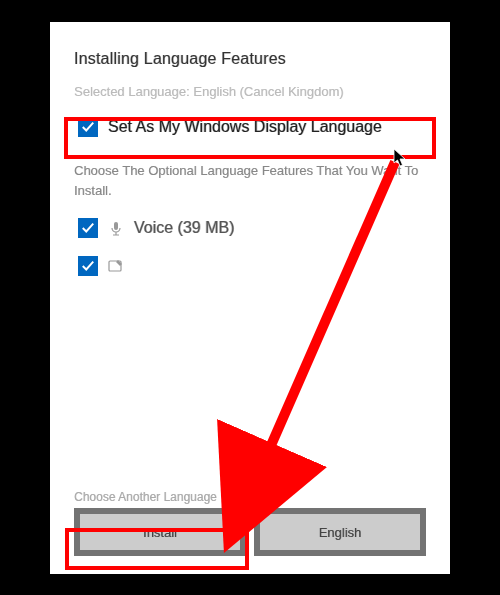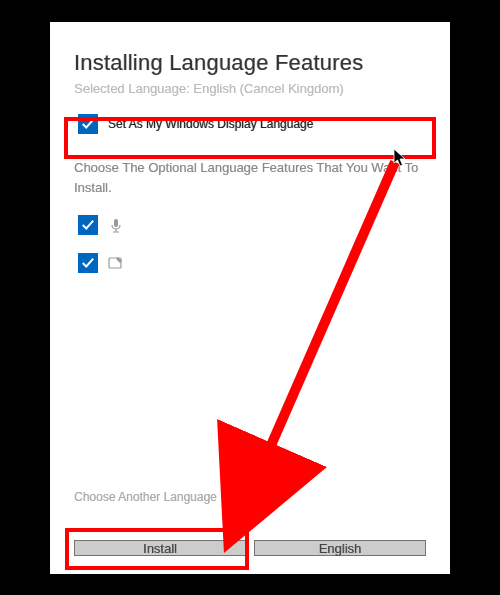--- a/index.html
+++ b/index.html
@@ -14,26 +14,26 @@
   .dialog {
     position: absolute;
     left: 50px;
     top: 22px;
     width: 400px;
     height: 552px;
     background: #fff;
     padding: 28px 24px 18px 24px;
   }
   .title {
-    font-size: 22px;
+    font-size: 16px;
     font-weight: 300;
     color: #333;
     text-shadow: 0.6px 0 #ccc, -0.6px 0 #ccc;
     letter-spacing: 0.2px;
-    margin-bottom: 5px;
+    margin-bottom: 16px;
   }
   .subtle {
     font-size: 13px;
     color: #bbb;
     text-shadow: 0.5px 0 #ddd;
     margin-bottom: 12px;
   }
   .option-row {
     display: flex;
     align-items: center;
@@ -51,21 +51,21 @@
     flex-shrink: 0;
   }
   .checkbox svg { width: 14px; height: 14px; }
   .opt-icon {
     width: 16px;
     height: 16px;
     color: #999;
     flex-shrink: 0;
   }
   .opt-label {
-    font-size: 12px;
+    font-size: 16px;
     color: #555;
     text-shadow: 0.6px 0 #bbb, -0.6px 0 #bbb;
   }
   .display-lang .opt-label { color: #222; font-weight: 500; }
   .instr {
     font-size: 13px;
     color: #888;
     line-height: 1.5;
     text-shadow: 0.5px 0 #ccc;
     margin: 18px 0 12px 0;
@@ -81,23 +81,23 @@
   .button-row {
     position: absolute;
     bottom: 18px;
     left: 24px;
     right: 24px;
     display: flex;
     gap: 8px;
   }
   .btn {
     flex: 1;
-    height: 16px;
+    height: 48px;
     background: #ccc;
-    border: 1px solid #737373;
+    border: 6px solid #737373;
     font-size: 13px;
     color: #444;
     text-shadow: 0.5px 0 #888;
     cursor: pointer;
     display: flex;
     align-items: center;
     justify-content: center;
   }
   .highlight-box {
     position: absolute;
@@ -144,20 +144,21 @@
   <div class="option-row">
     <div class="checkbox">
       <svg viewBox="0 0 16 16">
           <path d="M2 8 L6 12 L14 3" stroke="#fff" stroke-width="2.2" fill="none"></path>
         </svg>
     </div>
     <svg class="opt-icon" viewBox="0 0 16 16">
       <rect x="6" y="2" width="4" height="8" rx="2" fill="#999"></rect>
       <path d="M4 8 a4 4 0 0 0 8 0 M8 12 v3 M5 15 h6" stroke="#999" stroke-width="1.2" fill="none"></path>
     </svg>
+    <span class="opt-label">Voice (39 MB)</span>
   </div>
 
   <div class="option-row">
     <div class="checkbox">
       <svg viewBox="0 0 16 16">
           <path d="M2 8 L6 12 L14 3" stroke="#fff" stroke-width="2.2" fill="none"></path>
         </svg>
     </div>
     <svg class="opt-icon" viewBox="0 0 16 16">
       <rect x="1" y="3" width="12" height="10" rx="1" stroke="#999" stroke-width="1.2" fill="none"></rect>

